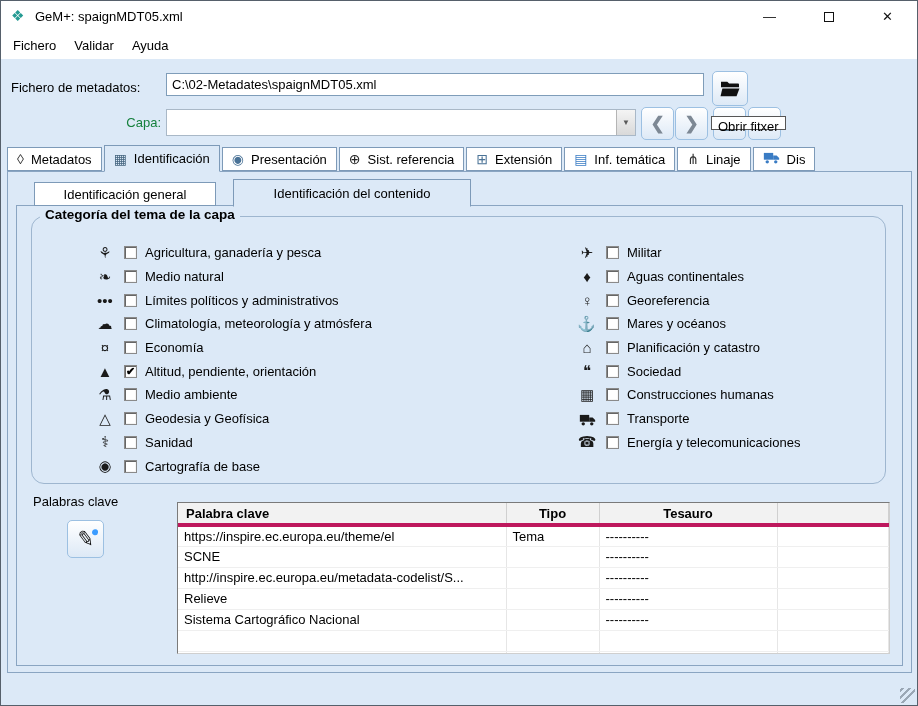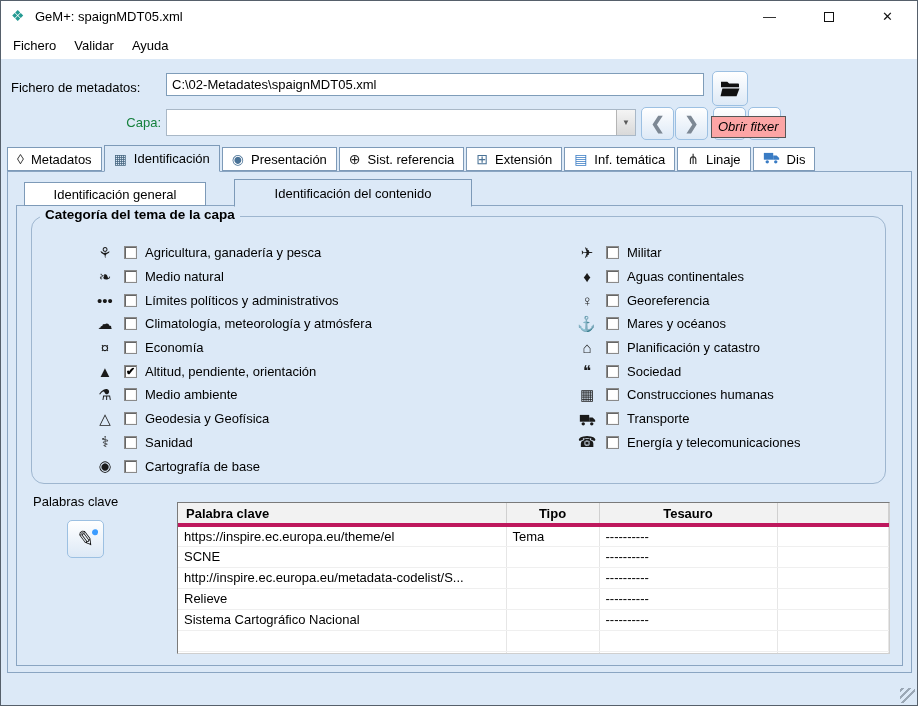--- a/index.html
+++ b/index.html
@@ -40,39 +40,39 @@
 
   .tool-btn { position:absolute; width:33px; height:33px; border:1px solid #9cc0e2; border-radius:5px;
               background:linear-gradient(#ffffff,#dde9f6); display:flex; align-items:center;
               justify-content:center; cursor:default; }
   .btn-folder { left:711px; top:70px; width:36px; height:35px; }
   .btn-prev { left:640px; top:106px; font-size:17px; font-weight:bold; color:#7d8894; }
   .btn-next { left:674px; top:106px; font-size:17px; font-weight:bold; color:#7d8894; }
   .btn-h1 { left:712px; top:106px; font-size:15px; color:#44657f; }
   .btn-h2 { left:747px; top:106px; font-size:17px; color:#1a1a1a; }
 
-  .tooltip { position:absolute; left:710px; top:115px; height:22px; z-index:20;
-             background:#fca5a5; border:1px solid #565656; padding:2px 6px; font-size:13px;
-             white-space:nowrap;font-style:italic; }
+  .tooltip { position:absolute; left:710px; top:115px; height:14px; z-index:20;
+             background:#ffffff; border:1px solid #565656; padding:2px 6px; font-size:13px;
+             white-space:nowrap; }
 
   
   .tabbar { position:absolute; left:6px; top:143px; height:27px; display:flex;
             align-items:flex-end; gap:2px; z-index:3; width:920px; }
   .tab { background:#fff; border:1px solid #7d9ab8; height:24px; display:flex; align-items:center;
          gap:7px; padding:0 9px; white-space:nowrap; cursor:default; }
   .tab .tico { font-size:14px; line-height:1; }
   .tab.active { background:#dce9f7; height:27px; border-bottom:1px solid #dce9f7; position:relative;
                 margin-bottom:-1px; z-index:4; }
 
   .main-panel { position:absolute; left:6px; top:170px; width:905px; height:502px;
                 border:1px solid #8aa5c2; background:#dce9f7; }
 
   
-  .subtabbar { position:absolute; left:16px; top:6px; height:28px; display:flex;
-               align-items:flex-end; gap:20px; z-index:3; }
+  .subtabbar { position:absolute; left:26px; top:6px; height:28px; display:flex;
+               align-items:flex-end; gap:9px; z-index:3; }
   .subtab { background:#fff; border:1px solid #7d9ab8; height:24px; display:flex; align-items:center;
             justify-content:center; padding:0 18px; white-space:nowrap; cursor:default; }
   .subtab.general { min-width:182px; }
   .subtab.contenido { min-width:238px; }
   .subtab.active { background:#dce9f7; height:28px; border-bottom:1px solid #dce9f7;
                    margin-bottom:-1px; z-index:4;margin-left:8px; }
 
   .sub-panel { position:absolute; left:8px; top:33px; right:8px; bottom:6px;
                border:1px solid #8aa5c2; }
 

